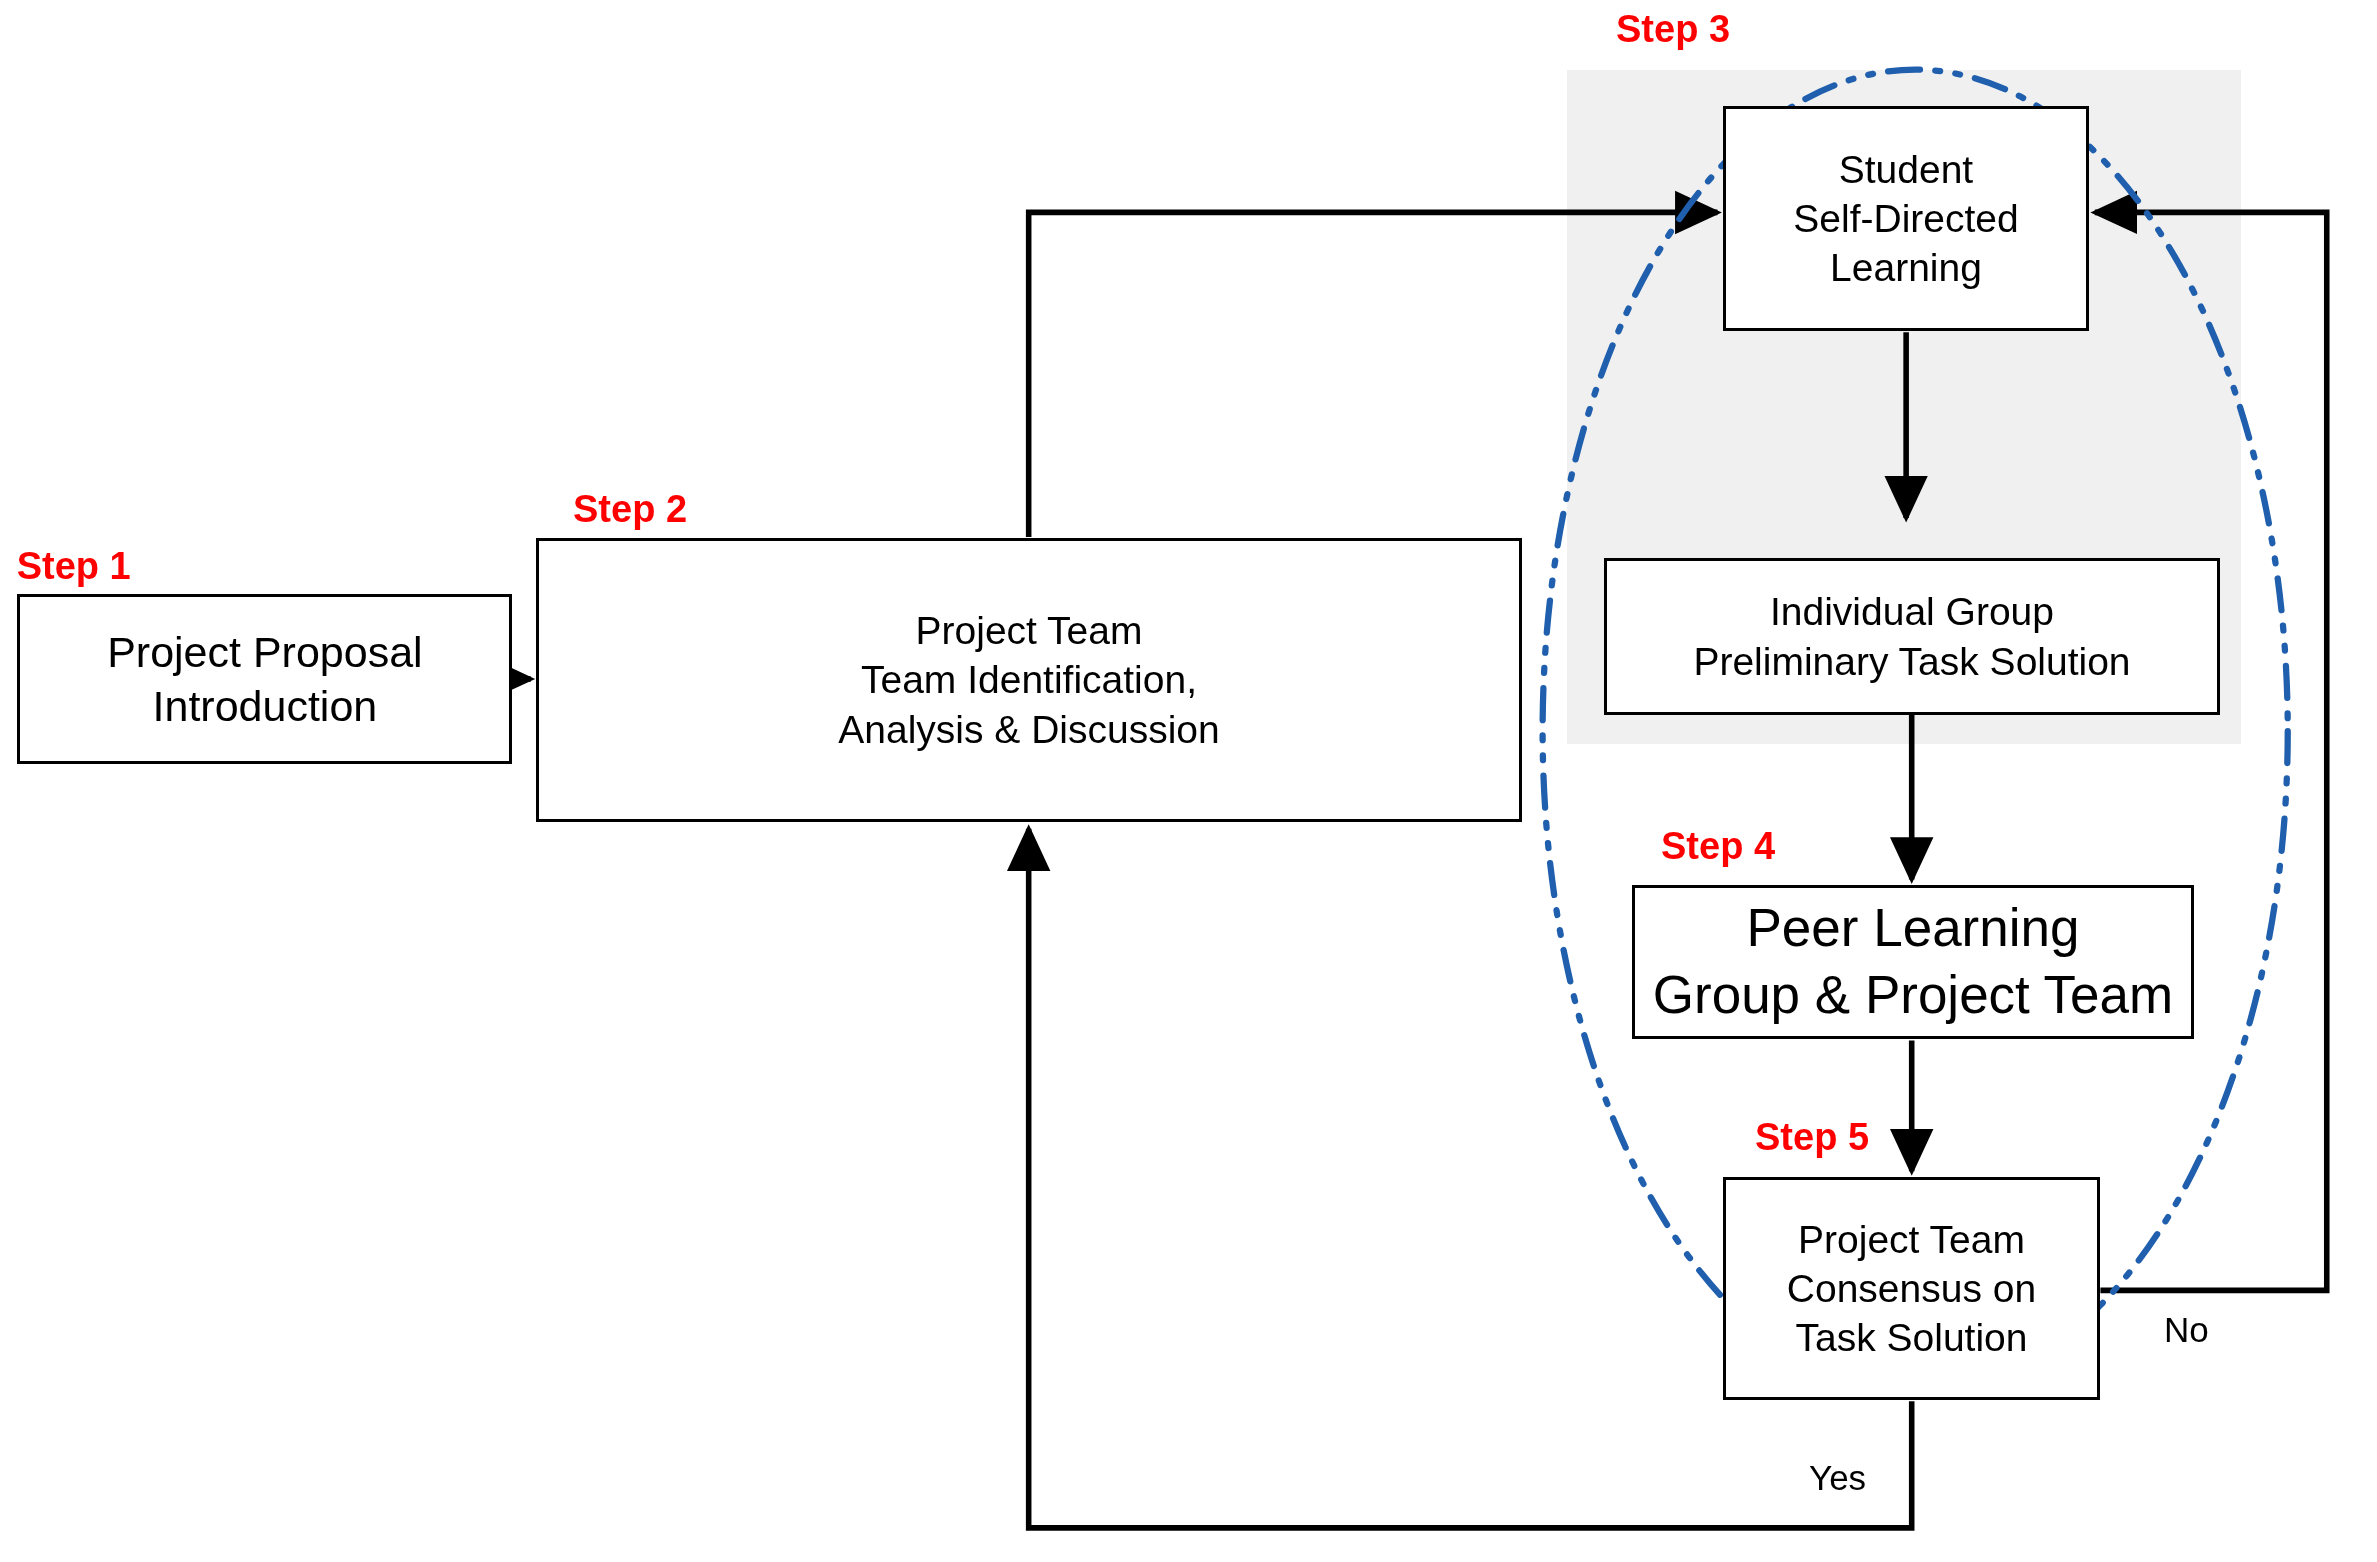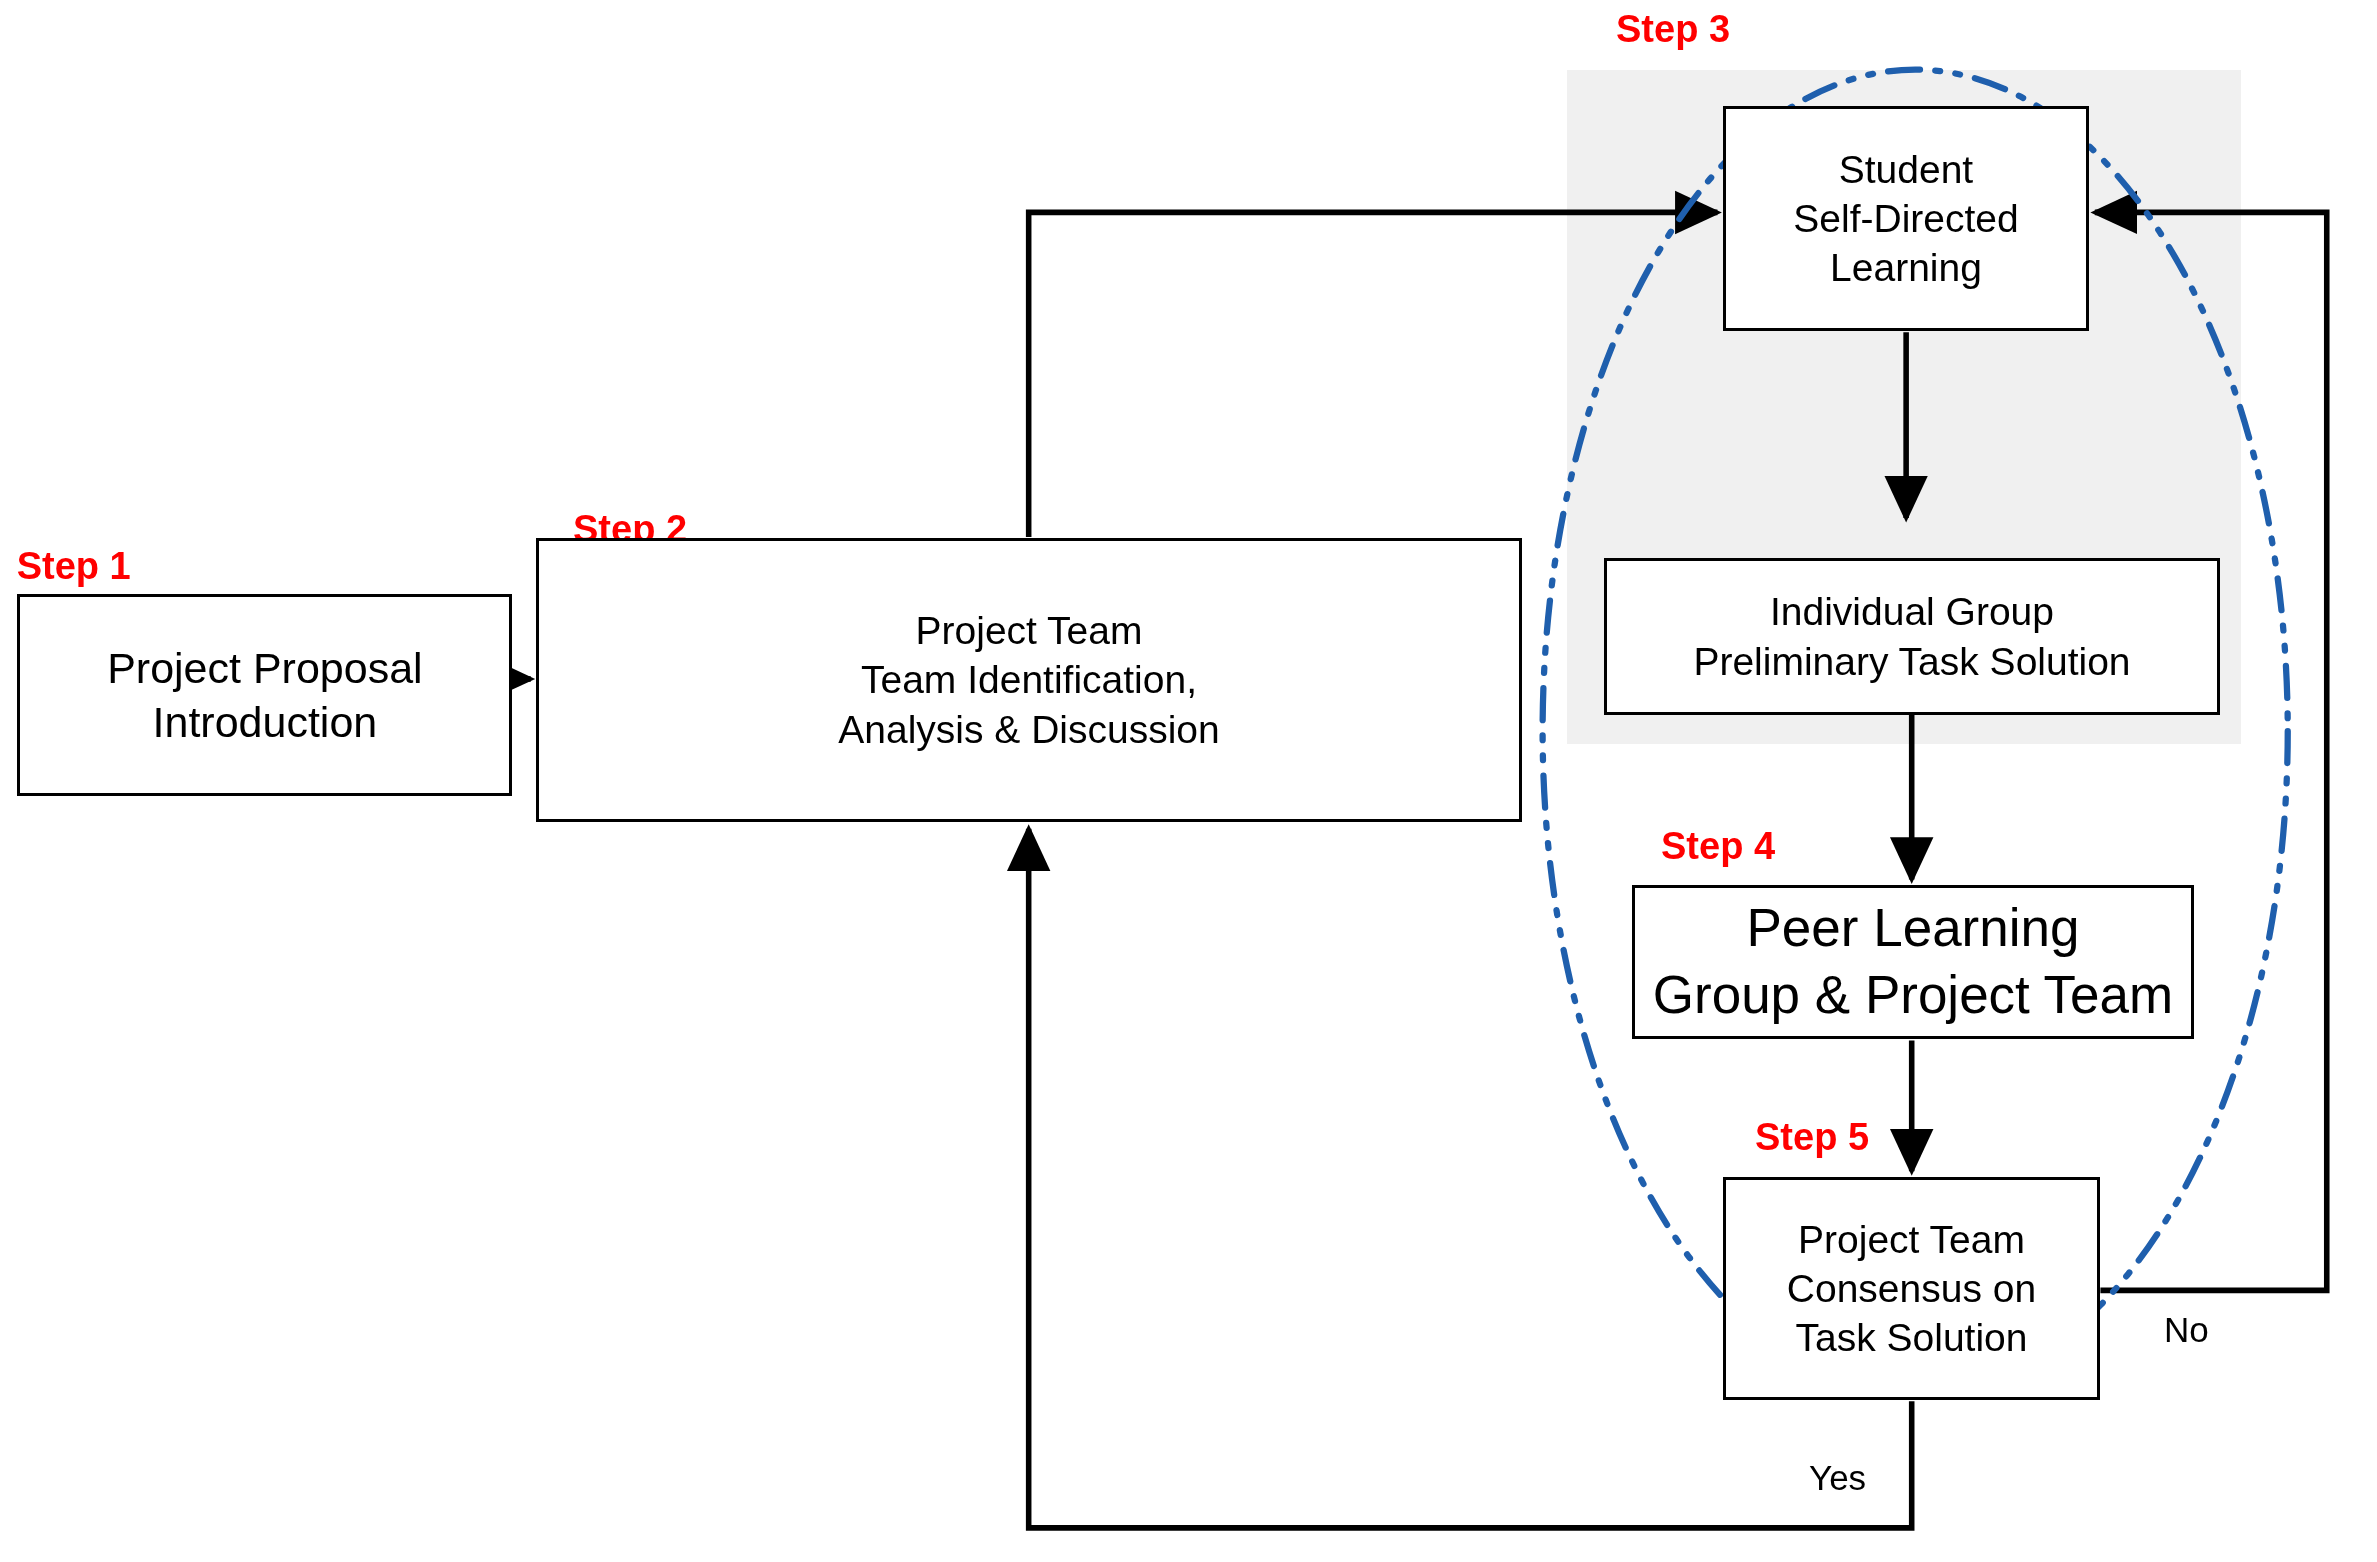--- a/index.html
+++ b/index.html
@@ -48,26 +48,26 @@
     <line x1="2745" y1="1494" x2="2745" y2="1682" stroke="#000000" stroke-width="8" marker-end="url(#ah)"></line>
 
     <polyline points="3016,1853 3341,1853 3341,305 3008,305" fill="none" stroke="#000000" stroke-width="8" marker-end="url(#ah)"></polyline>
 
     <polyline points="2745,2012 2745,2194 1477,2194 1477,1190" fill="none" stroke="#000000" stroke-width="8" marker-end="url(#ah)"></polyline>
 
     <ellipse cx="2750" cy="1050" rx="535" ry="950" fill="none" stroke="#1F5FAD" stroke-width="9" stroke-dasharray="46,22,7,22,7,22" stroke-linecap="round"></ellipse>
   </svg>
 
   <div class="steplabel" style="left:16.7px;top:545px;">Step 1</div>
-  <div class="steplabel" style="left:573px;top:508px;">Step 2</div>
+  <div class="steplabel" style="left:573px;top:488px;">Step 2</div>
   <div class="steplabel" style="left:1616px;top:8.4px;">Step 3</div>
   <div class="steplabel" style="left:1661px;top:825px;">Step 4</div>
   <div class="steplabel" style="left:1755px;top:1116px;">Step 5</div>
 
-  <div class="node" style="left:17.4px;top:594px;width:495px;height:202px;font-size:43px;">
+  <div class="node" style="left:17.4px;top:594px;width:495px;height:170px;font-size:43px;">
     <span class="txt">
       <span class="ln">Project Proposal</span>
       <span class="ln">Introduction</span>
     </span>
   </div>
 
   <div class="node" style="left:536px;top:538px;width:986px;height:284px;font-size:39px;">
     <span class="txt">
       <span class="ln">Project Team</span>
       <span class="ln">Team Identification,</span>

